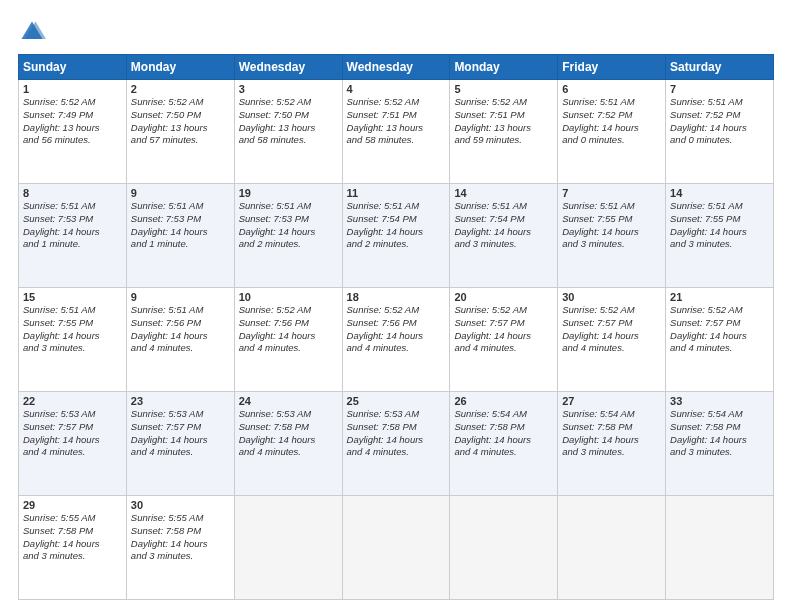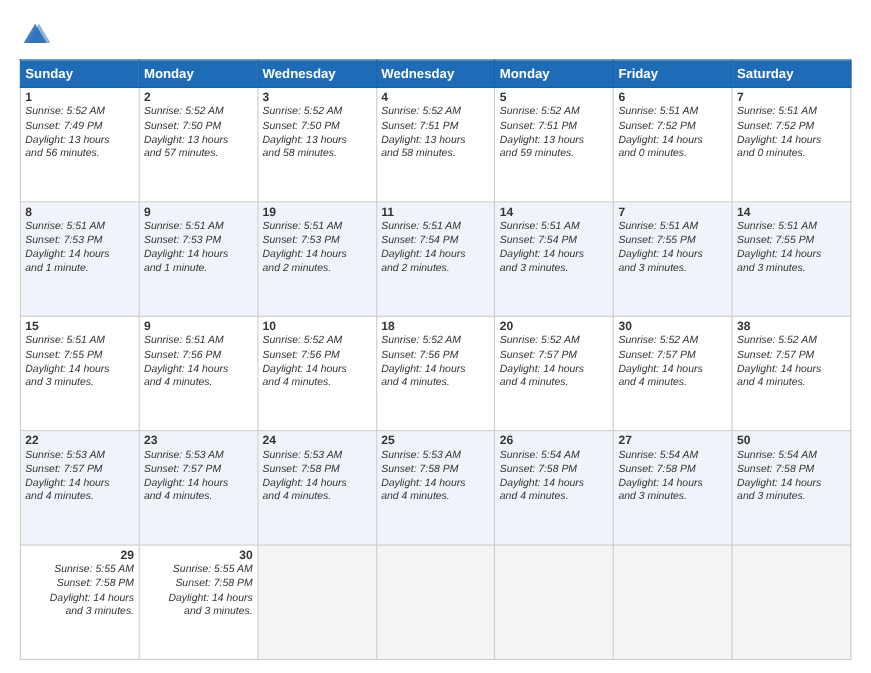--- a/index.html
+++ b/index.html
@@ -90,21 +90,20 @@
       display: block;
       margin-bottom: 1px;
     }
     .day-info {
       line-height: 1.35;
       color: #333;
       font-style: italic;
     }
     .last-row td {
       border-bottom: 1px solid #ccc;
-      text-align: right;
     }
   </style>
 </head>
 <body>
 
 <div class="page">
   <div class="header">
     <div class="logo">
       <svg class="logo-icon" viewBox="0 0 32 32">
         <polygon points="16,4 28,24 4,24" fill="#1e6bb8" opacity="0.85"></polygon>
@@ -273,21 +272,21 @@
 and 4 minutes.</div>
           </td>
           <td>
             <span class="day-num">30</span>
             <div class="day-info" style="white-space: pre-line;">Sunrise: 5:52 AM
 Sunset: 7:57 PM
 Daylight: 14 hours
 and 4 minutes.</div>
           </td>
           <td>
-            <span class="day-num">38</span>
+            <span class="day-num">21</span>
             <div class="day-info" style="white-space: pre-line;">Sunrise: 5:52 AM
 Sunset: 7:57 PM
 Daylight: 14 hours
 and 4 minutes.</div>
           </td>
         </tr>
         <tr>
           <td>
             <span class="day-num">22</span>
             <div class="day-info" style="white-space: pre-line;">Sunrise: 5:53 AM
@@ -324,21 +323,21 @@
 and 4 minutes.</div>
           </td>
           <td>
             <span class="day-num">27</span>
             <div class="day-info" style="white-space: pre-line;">Sunrise: 5:54 AM
 Sunset: 7:58 PM
 Daylight: 14 hours
 and 3 minutes.</div>
           </td>
           <td>
-            <span class="day-num">50</span>
+            <span class="day-num">33</span>
             <div class="day-info" style="white-space: pre-line;">Sunrise: 5:54 AM
 Sunset: 7:58 PM
 Daylight: 14 hours
 and 3 minutes.</div>
           </td>
         </tr>
         <tr class="last-row">
           <td>
             <span class="day-num">29</span>
             <div class="day-info" style="white-space: pre-line;">Sunrise: 5:55 AM

